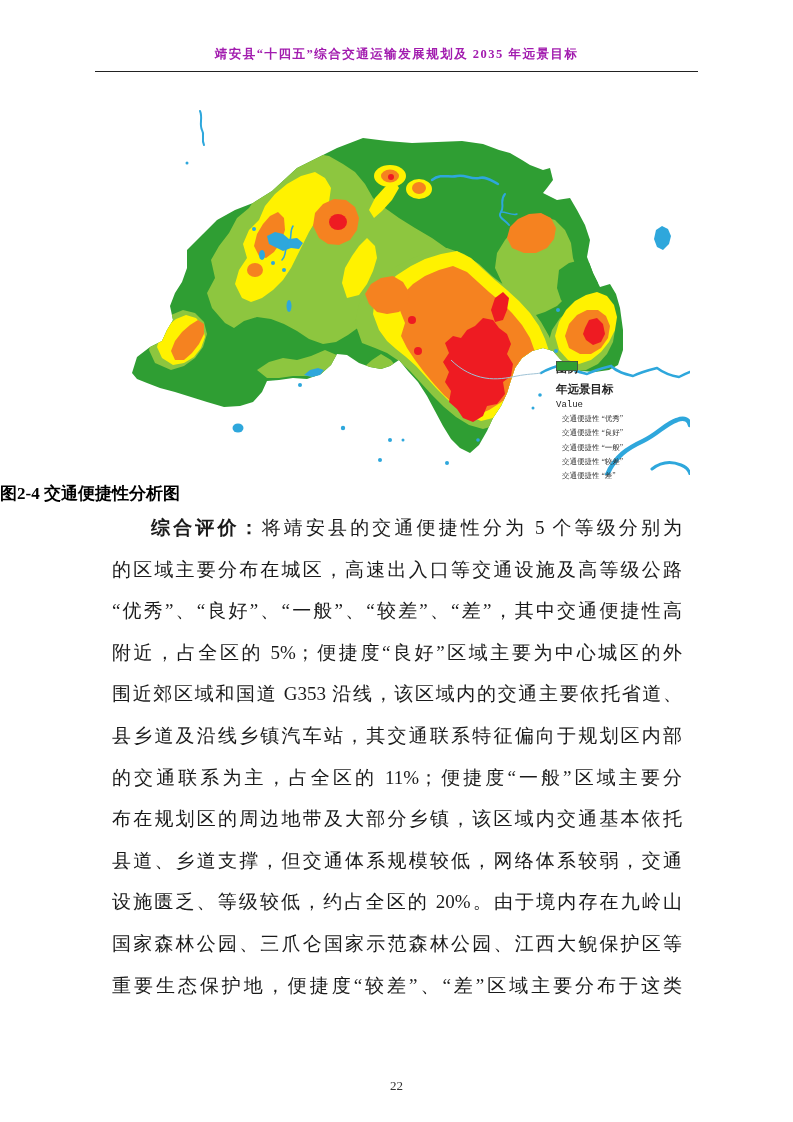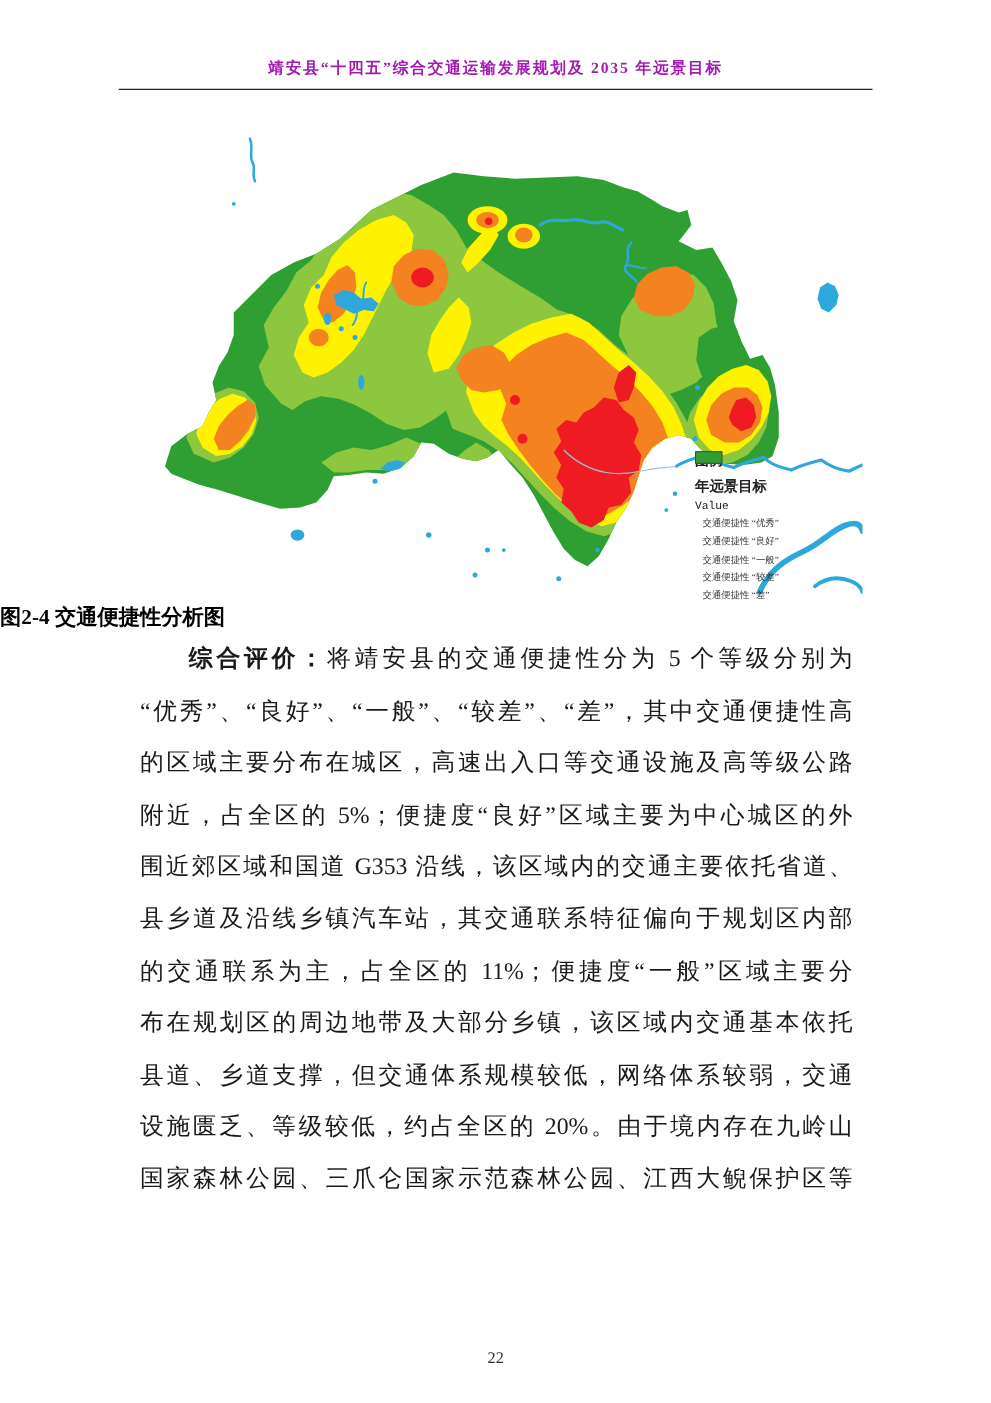--- a/index.html
+++ b/index.html
@@ -173,25 +173,26 @@
         </svg>
       <span class="legend-label">交通便捷性 “差”</span>
     </div>
   </div>
 </div>
 
 <div class="caption">图2-4 交通便捷性分析图</div>
 
 <div class="para">
   <div class="pline first"><span class="lead">综合评价：</span><span>将靖安县的交通便捷性分为 5 个等级分别为</span></div>
+  <div class="pline">的区域主要分布在城区，高速出入口等交通设施及高等级公路</div>
   <div class="pline">“优秀”、“良好”、“一般”、“较差”、“差”，其中交通便捷性高</div>
-  <div class="pline">的区域主要分布在城区，高速出入口等交通设施及高等级公路</div>
   <div class="pline">附近，占全区的 5%；便捷度“良好”区域主要为中心城区的外</div>
   <div class="pline">围近郊区域和国道 G353 沿线，该区域内的交通主要依托省道、</div>
   <div class="pline">县乡道及沿线乡镇汽车站，其交通联系特征偏向于规划区内部</div>
   <div class="pline">的交通联系为主，占全区的 11%；便捷度“一般”区域主要分</div>
   <div class="pline">布在规划区的周边地带及大部分乡镇，该区域内交通基本依托</div>
   <div class="pline">县道、乡道支撑，但交通体系规模较低，网络体系较弱，交通</div>
   <div class="pline">设施匮乏、等级较低，约占全区的 20%。由于境内存在九岭山</div>
   <div class="pline">国家森林公园、三爪仑国家示范森林公园、江西大鲵保护区等</div>
+  <div class="pline">重要生态保护地，便捷度“较差”、“差”区域主要分布于这类</div>
 </div>
 
 <div class="pagenum">22</div>
 
 </body></html>

